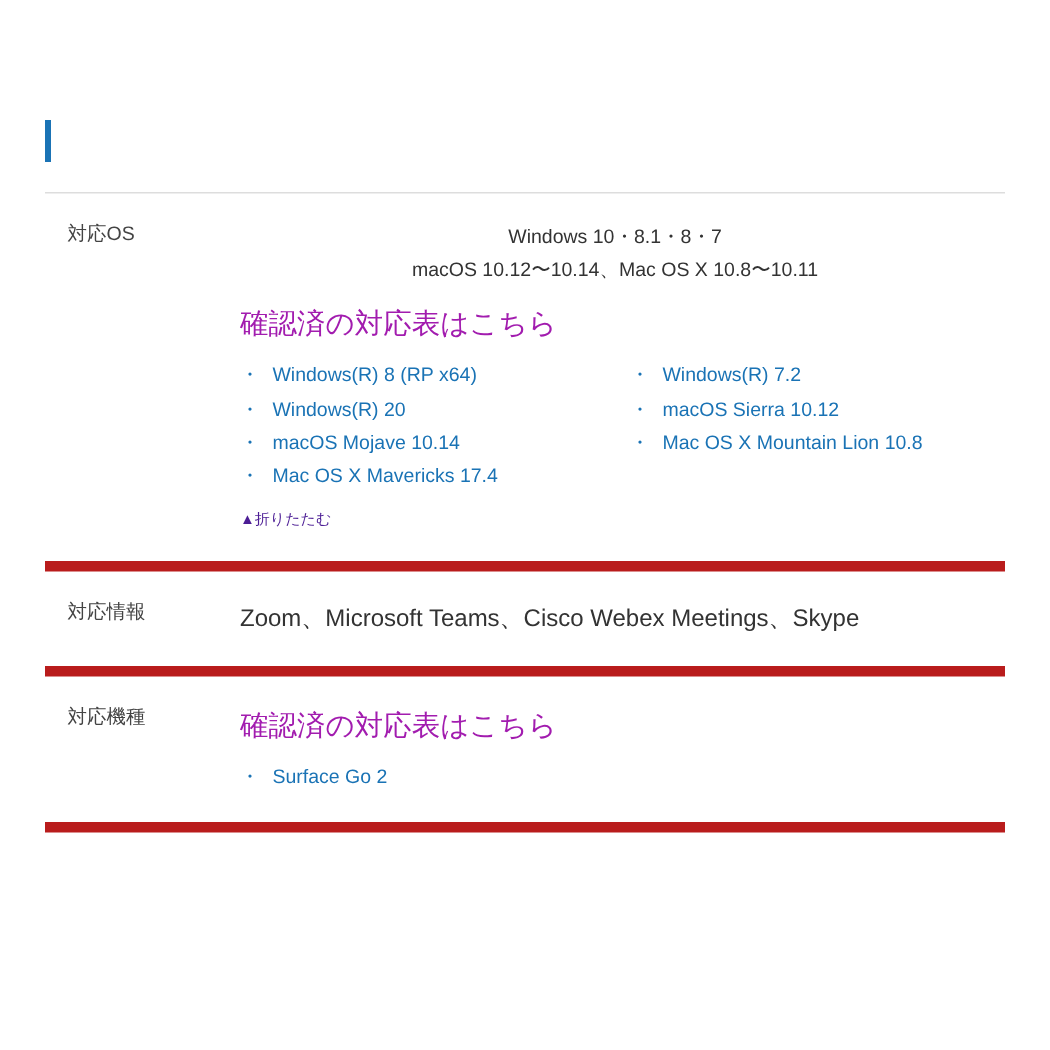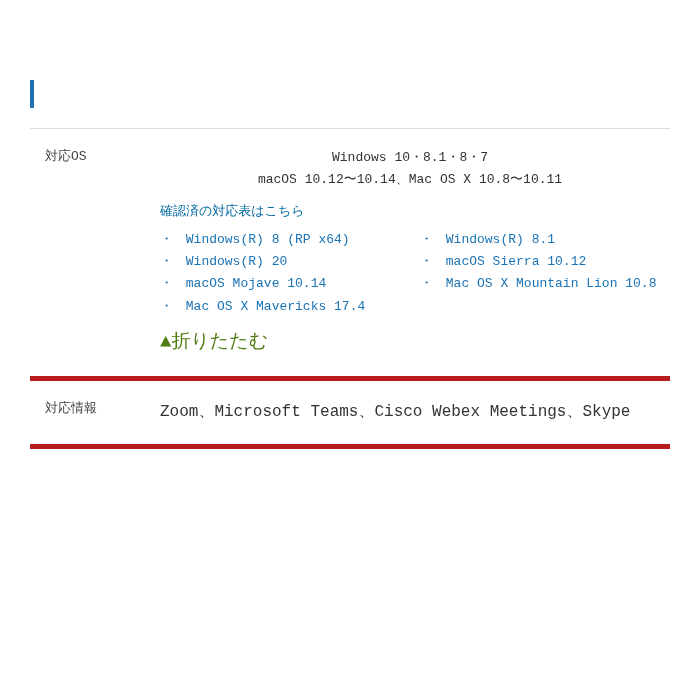--- a/index.html
+++ b/index.html
@@ -41,22 +41,21 @@
       color: #222222;
     }
 
     .info-table {
       width: 100%;
       border-collapse: collapse;
       border-top: 1px solid #dddddd;
     }
 
     .info-row {
-      border-bottom: 5px solid #b91c1c;
-      font-family: Liberation Mono, monospace;
+      border-bottom: 7px solid #b91c1c;
     }
 
     .info-label {
       width: 120px;
       padding: 18px 15px;
       vertical-align: top;
       color: #444444;
       font-size: 13px;
       white-space: nowrap;
     }
@@ -67,22 +66,22 @@
       font-size: 13px;
       line-height: 1.7;
     }
 
     .os-main-text {
       margin-bottom: 10px;
       text-align: center;
     }
 
     .confirm-link-text {
-      font-size: 13px;
-      color: #0369a1;
+      font-size: 19px;
+      color: #a21caf;
       margin-bottom: 6px;
     }
 
     .os-list {
       display: grid;
       grid-template-columns: 1fr 1fr;
       gap: 22px 20px;
       margin-bottom: 6px;
     }
 
@@ -96,22 +95,22 @@
       color: #1a73b5;
       text-decoration: none;
     }
 
     .bullet {
       color: #1a73b5;
       margin-right: 5px;
     }
 
     .collapse-link {
-      color: #4d7c0f;
-      font-size: 19px;
+      color: #4c1d95;
+      font-size: 10px;
       cursor: pointer;
       text-decoration: none;
       display: inline-block;
       margin-top: 2px;
       text-align: right;
     }
 
     .soft-list {
       font-size: 16px;
     }
@@ -159,21 +158,21 @@
                 <a href="#">macOS Mojave 10.14</a>
               </div>
               <div class="os-list-item">
                 <span class="bullet">・</span>
                 <a href="#">Mac OS X Mavericks 17.4</a>
               </div>
             </div>
             <div>
               <div class="os-list-item">
                 <span class="bullet">・</span>
-                <a href="#">Windows(R) 8.1</a>
+                <a href="#">Windows(R) 7.2</a>
               </div>
               <div class="os-list-item">
                 <span class="bullet">・</span>
                 <a href="#">macOS Sierra 10.12</a>
               </div>
               <div class="os-list-item">
                 <span class="bullet">・</span>
                 <a href="#">Mac OS X Mountain Lion 10.8</a>
               </div>
             </div>
@@ -186,17 +185,31 @@
         <td class="info-label">
           <span>対応情報</span>
         </td>
         <td class="info-content">
           <div class="soft-list">
             <span>Zoom、Microsoft Teams、Cisco Webex Meetings、Skype</span>
           </div>
         </td>
       </tr>
 
+      <tr class="info-row">
+        <td class="info-label">
+          <span>対応機種</span>
+        </td>
+        <td class="info-content">
+          <div class="confirm-link-text">
+            <span>確認済の対応表はこちら</span>
+          </div>
+          <div class="device-link">
+            <span class="bullet">・</span>
+            <a href="#">Surface Go 2</a>
+          </div>
+        </td>
+      </tr>
 
     </tbody>
   </table>
 
 </div>
 
 </body></html>

